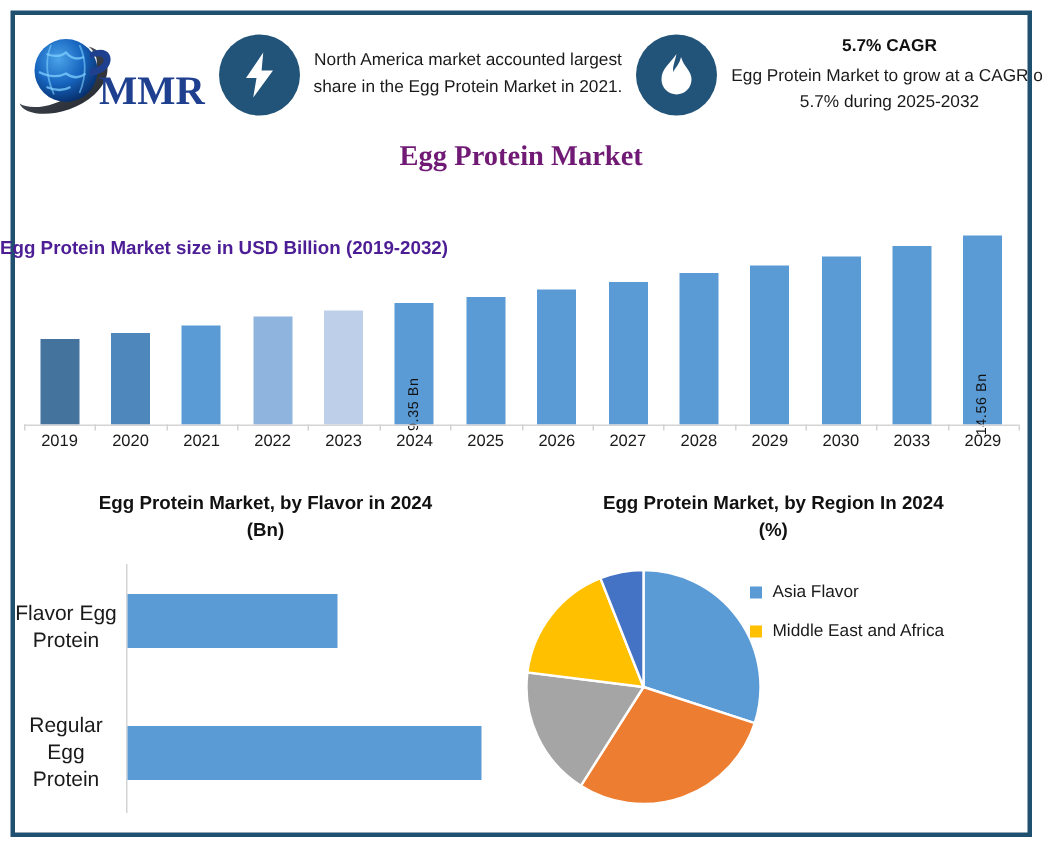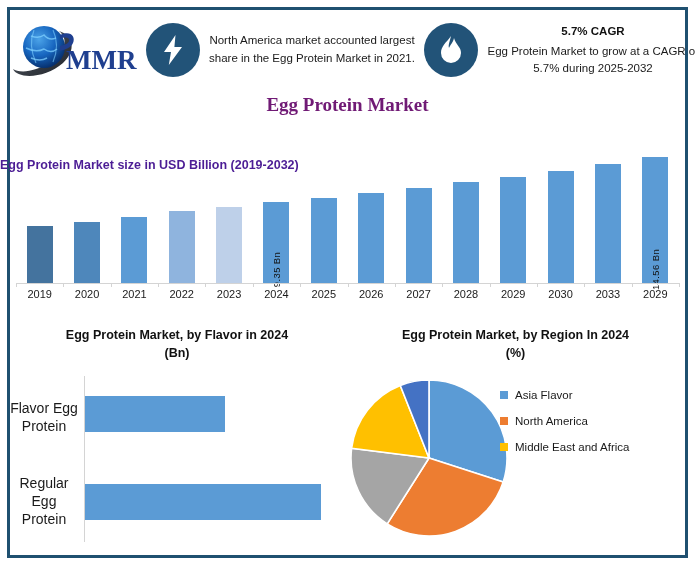--- a/index.html
+++ b/index.html
@@ -364,22 +364,18 @@
           <path d="M 81 86 L 3.6150532974707232 76.2240077819843 A 78 78 0 0 1 52.28628489059507 13.477434100716408 Z" fill="#ffc000" stroke="#ffffff" stroke-width="1.6"></path>
           <path d="M 81 86 L 52.28628489059507 13.477434100716408 A 78 78 0 0 1 80.99999999999999 8 Z" fill="#4472c4" stroke="#ffffff" stroke-width="1.6"></path>
         </svg>
     </div>
     <div class="legend" id="pie-legend">
         <div class="legend-item">
           <span class="legend-swatch" style="background: rgb(91, 155, 213);"></span>
           <span>Asia Flavor</span>
         </div>
         <div class="legend-item">
-          <span class="legend-swatch" style="background: rgb(237, 125, 49);"></span>
-          <span>North America</span>
-        </div>
-        <div class="legend-item">
           <span class="legend-swatch" style="background: rgb(255, 192, 0);"></span>
           <span>Middle East and Africa</span>
         </div>
       </div>
   </div>
 </div>
 
 </body></html>

